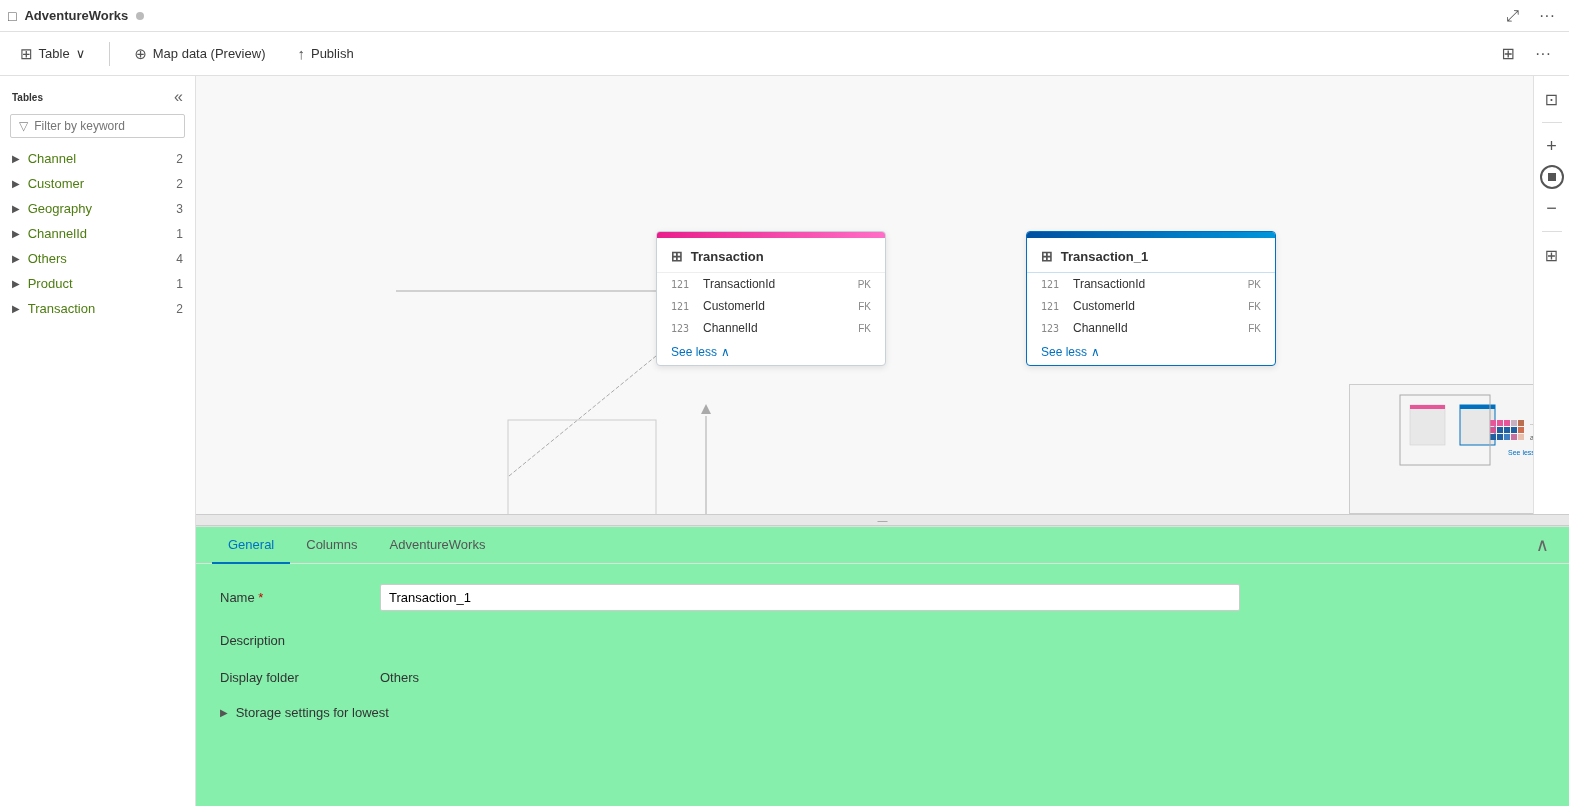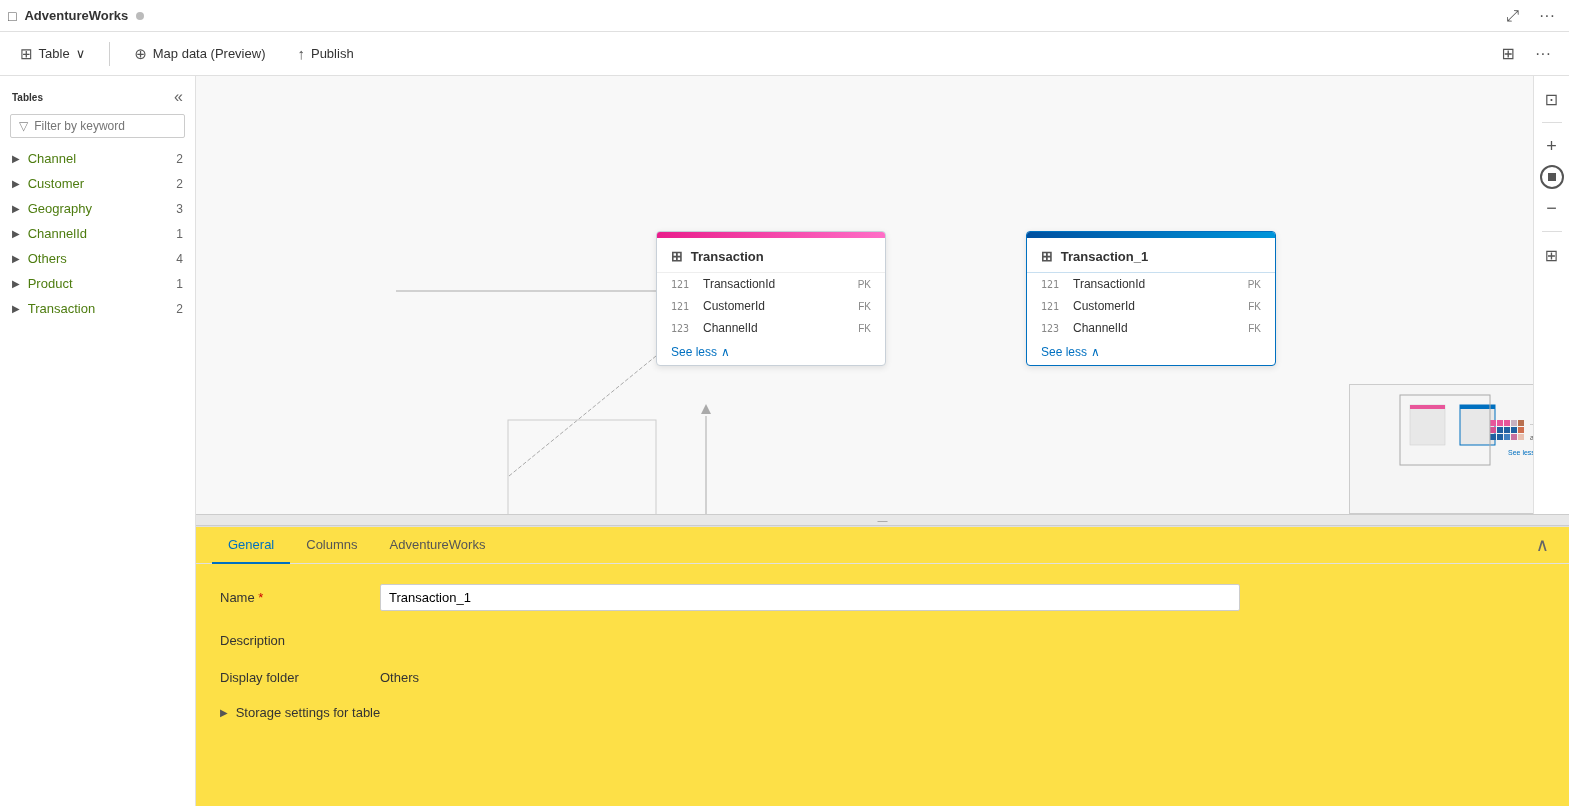--- a/index.html
+++ b/index.html
@@ -130,21 +130,21 @@
 
     
     .divider-handle {
       height: 12px; background: #e8e8e8; display: flex; align-items: center; justify-content: center;
       cursor: ns-resize; border-top: 1px solid #ccc; border-bottom: 1px solid #ccc;
     }
     .divider-dots { color: #999; font-size: 10px; }
 
     
     .bottom-panel {
-      background: #fde047; border-top: 1px solid #e0e0e0;
+      background: #86efac; border-top: 1px solid #e0e0e0;
       height: 280px; overflow-y: auto;
     }
     .bottom-tabs {
       display: flex; border-bottom: 1px solid #e0e0e0; padding: 0 16px;
       justify-content: space-between; align-items: center;
     }
     .bottom-tabs-left { display: flex; gap: 0; }
     .bottom-tab {
       padding: 10px 16px; cursor: pointer; font-size: 13px; color: #555;
       border-bottom: 2px solid transparent; margin-bottom: -1px;
@@ -433,19 +433,19 @@
           <div class="form-label">Description</div>
         </div>
 
         <div class="form-row">
           <div class="form-label">Display folder</div>
           <div class="form-static">Others</div>
         </div>
 
         <div class="storage-settings">
           <span class="storage-arrow">▶</span>
-          <span>Storage settings for table</span>
+          <span>Storage settings for lowest</span>
         </div>
       </div>
     </div>
 
   </div>
 </div>
 
 </body></html>

